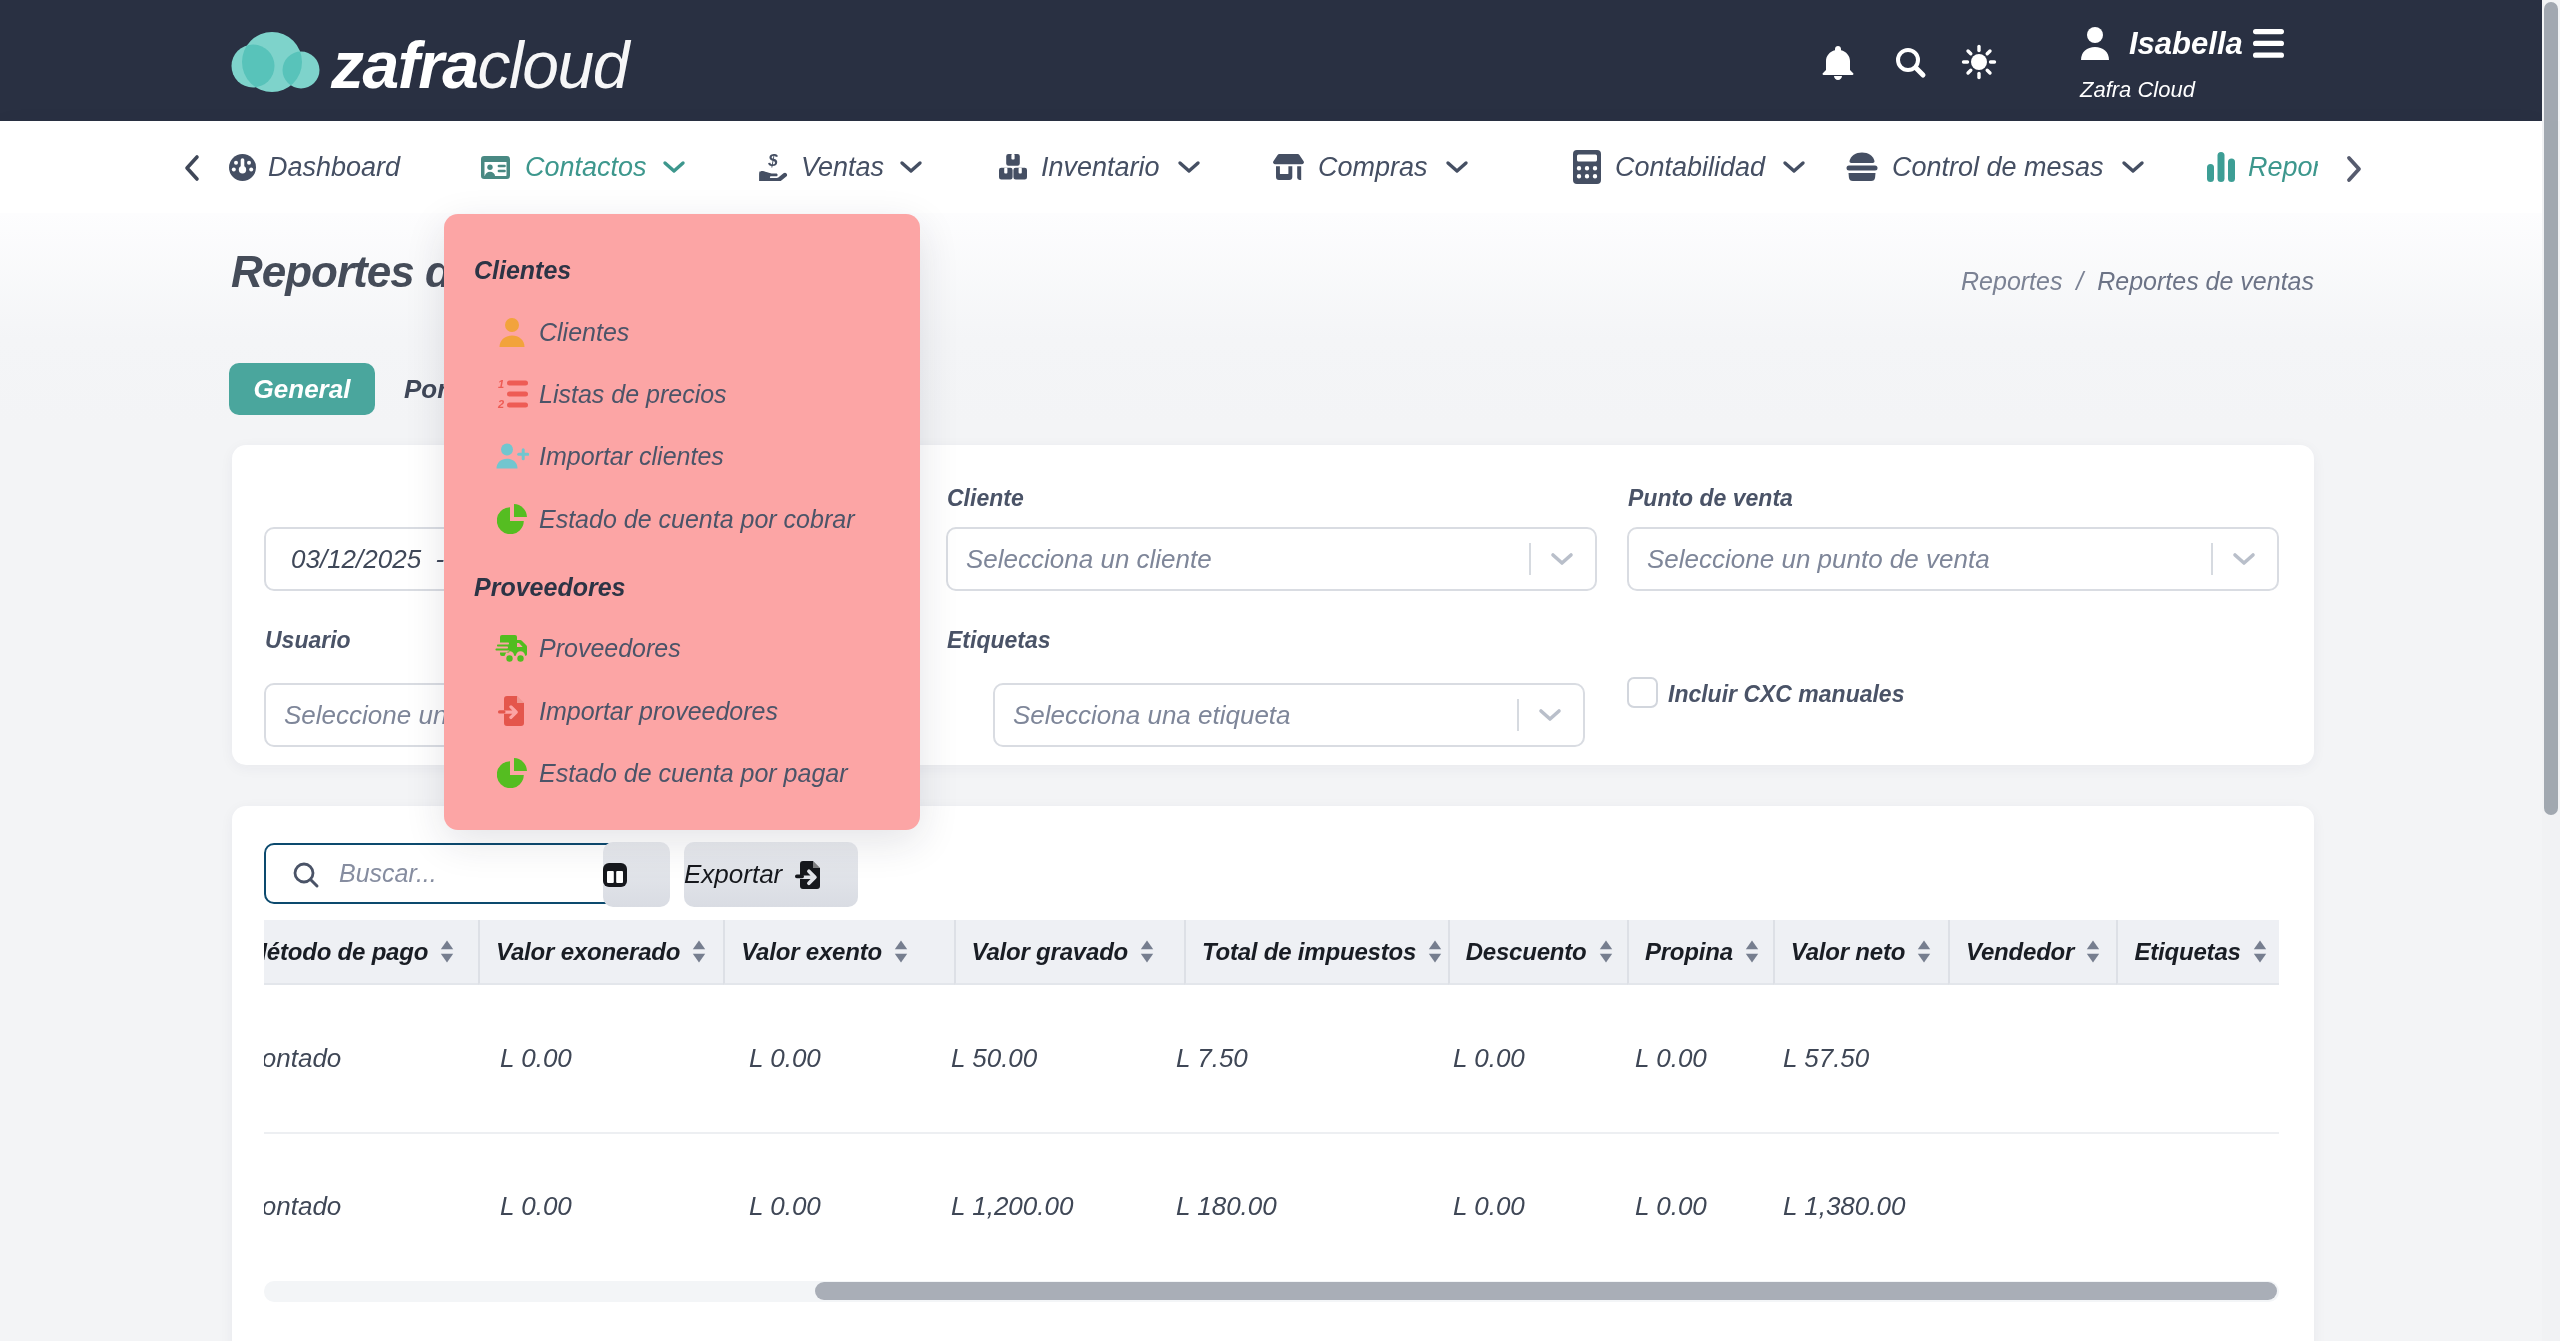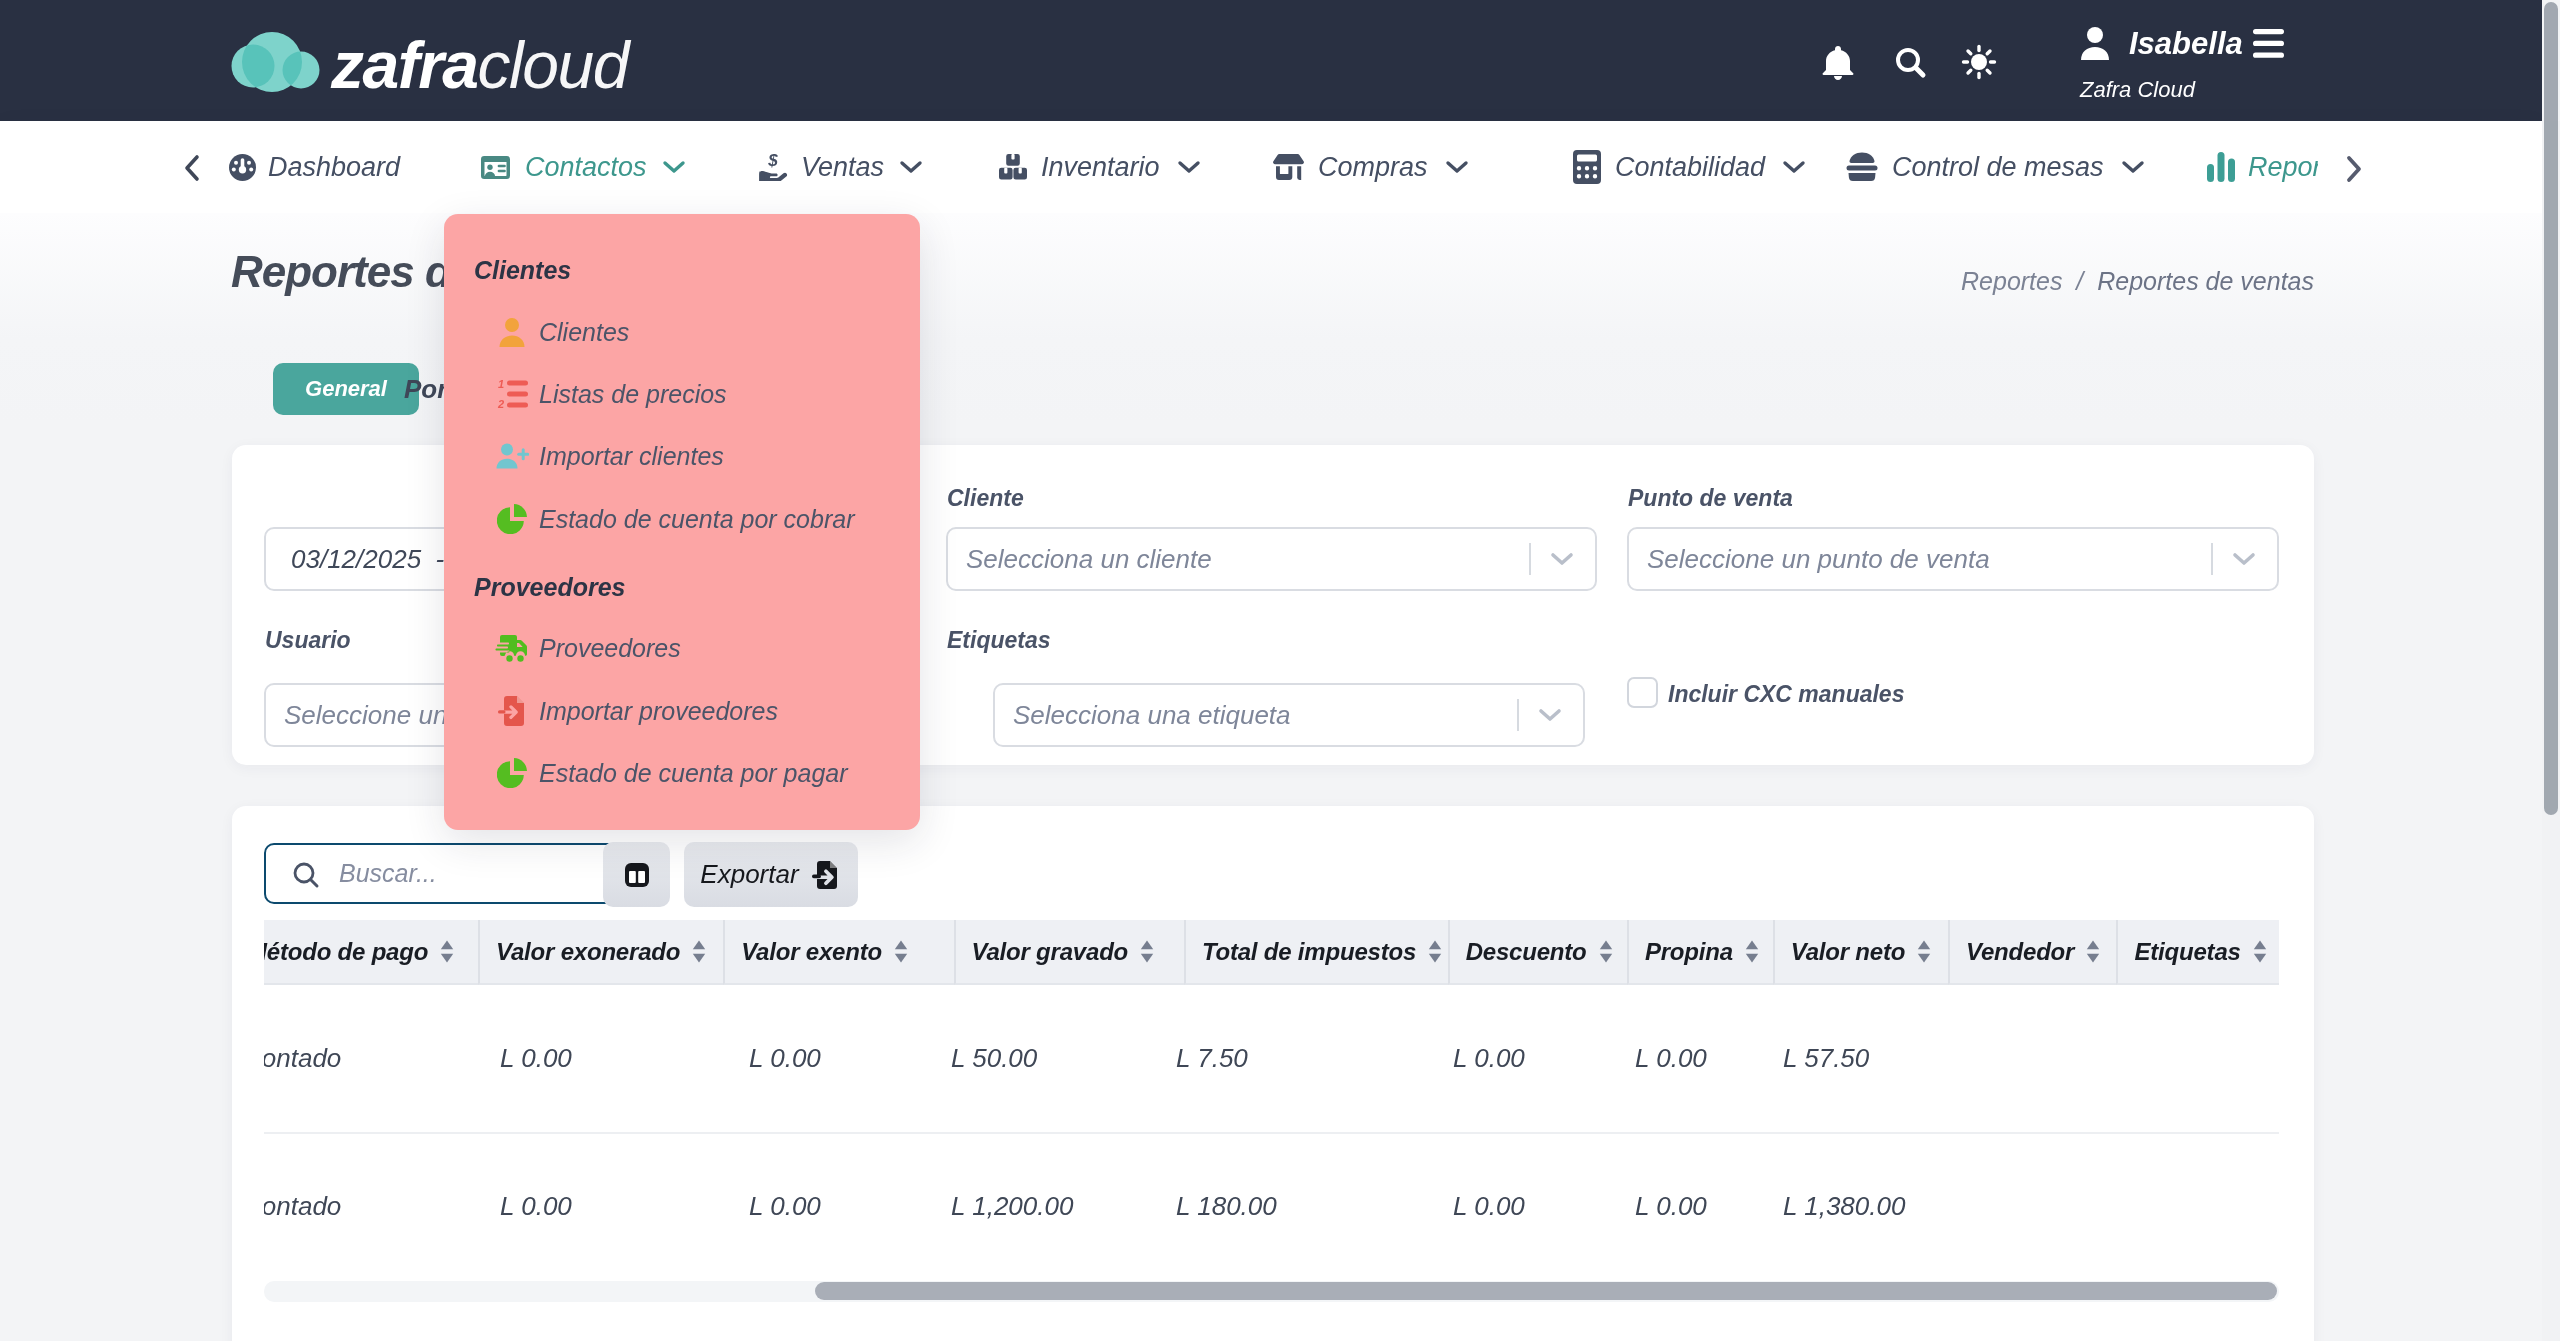--- a/index.html
+++ b/index.html
@@ -25,41 +25,41 @@
   .nitem svg { flex:0 0 auto; }
   .teal { color:#3d978d; }
 
   
   #bgfade { position:absolute; left:0; top:213px; width:2542px; height:210px;
             background:linear-gradient(#fdfdfe, #f4f5f7 60%, #f3f4f6); }
   h1 { position:absolute; left:231px; top:247px; font-size:44px; font-weight:700; color:#454c59; letter-spacing:-1px;}
   #crumb { position:absolute; top:267px; right:246px; font-size:25px; color:#7b8294; }
   #crumb .c2 { color:#6c7386; }
   #tabGeneral { position:absolute; left:229px; top:363px; width:146px; height:52px; background:#4aa69d;
-                border-radius:10px; color:#fff; font-size:22px; font-weight:700; text-align:center; line-height:52px;margin-left:44px; }
+                border-radius:10px; color:#fff; font-size:26px; font-weight:700; text-align:center; line-height:52px; }
   #tabPor { position:absolute; left:404px; top:363px; height:52px; line-height:52px; font-size:26px; font-weight:700; color:#3f4758; }
 
   .card { position:absolute; background:#fff; border-radius:14px; box-shadow:0 3px 14px rgba(40,48,70,.05); }
   #fcard { left:232px; top:445px; width:2082px; height:320px; }
   #tcard { left:232px; top:806px; width:2082px; height:700px; }
 
   .lbl { position:absolute; font-size:23px; font-weight:700; color:#4a5367; }
   .inp { position:absolute; height:64px; background:#fff; border:2px solid #d9dce2; border-radius:10px; }
   .ph  { position:absolute; left:18px; top:0; line-height:60px; font-size:26px; color:#7e8699; white-space:nowrap; }
   .dk  { color:#3f4859; }
   .sdiv { position:absolute; right:64px; top:14px; width:2px; height:32px; background:#d6dae0; }
   .chev { position:absolute; right:18px; top:18px; width:30px; height:24px; }
   #cxcbox { position:absolute; left:1627px; top:677px; width:31px; height:31px; border:2px solid #d2d6dd; border-radius:7px; background:#fff; }
   #cxclbl { position:absolute; left:1668px; top:681px; font-size:23px; font-weight:700; color:#4a5367; }
 
   
   #search { position:absolute; left:264px; top:843px; width:365px; height:61px; border:2px solid #0c4a6e; border-radius:10px; background:#fff; }
   #search span { position:absolute; left:73px; top:0; line-height:57px; font-size:25px; color:#868da0; }
   .gbtn { position:absolute; top:842px; height:65px; border-radius:10px;
-          background:linear-gradient(#e9ebef,#d9dce3); display:flex; align-items:center; justify-content:center; }
+          background:linear-gradient(#e9ebef,#d9dce3); display:flex; align-items:center; justify-content:flex-start; }
   #colbtn { left:603px; width:67px; }
   #expbtn { left:684px; width:174px; font-size:26px; font-weight:500; color:#16181d; gap:13px; }
 
   
   #twrap { position:absolute; left:264px; top:920px; width:2015px; height:361px; overflow:hidden; }
   .trow { position:absolute; left:-33px; width:2048px; display:flex; }
   .hrow { top:0; height:65px; }
   .hcell { height:65px; background:#eef0f4; border-bottom:2px solid #e3e6eb; box-sizing:border-box; display:flex; align-items:center; padding-left:16px;
            font-size:24px; font-weight:700; color:#191d24; white-space:nowrap; letter-spacing:-0.2px; }
   .hcell svg { margin-left:12px; flex:0 0 auto; }

